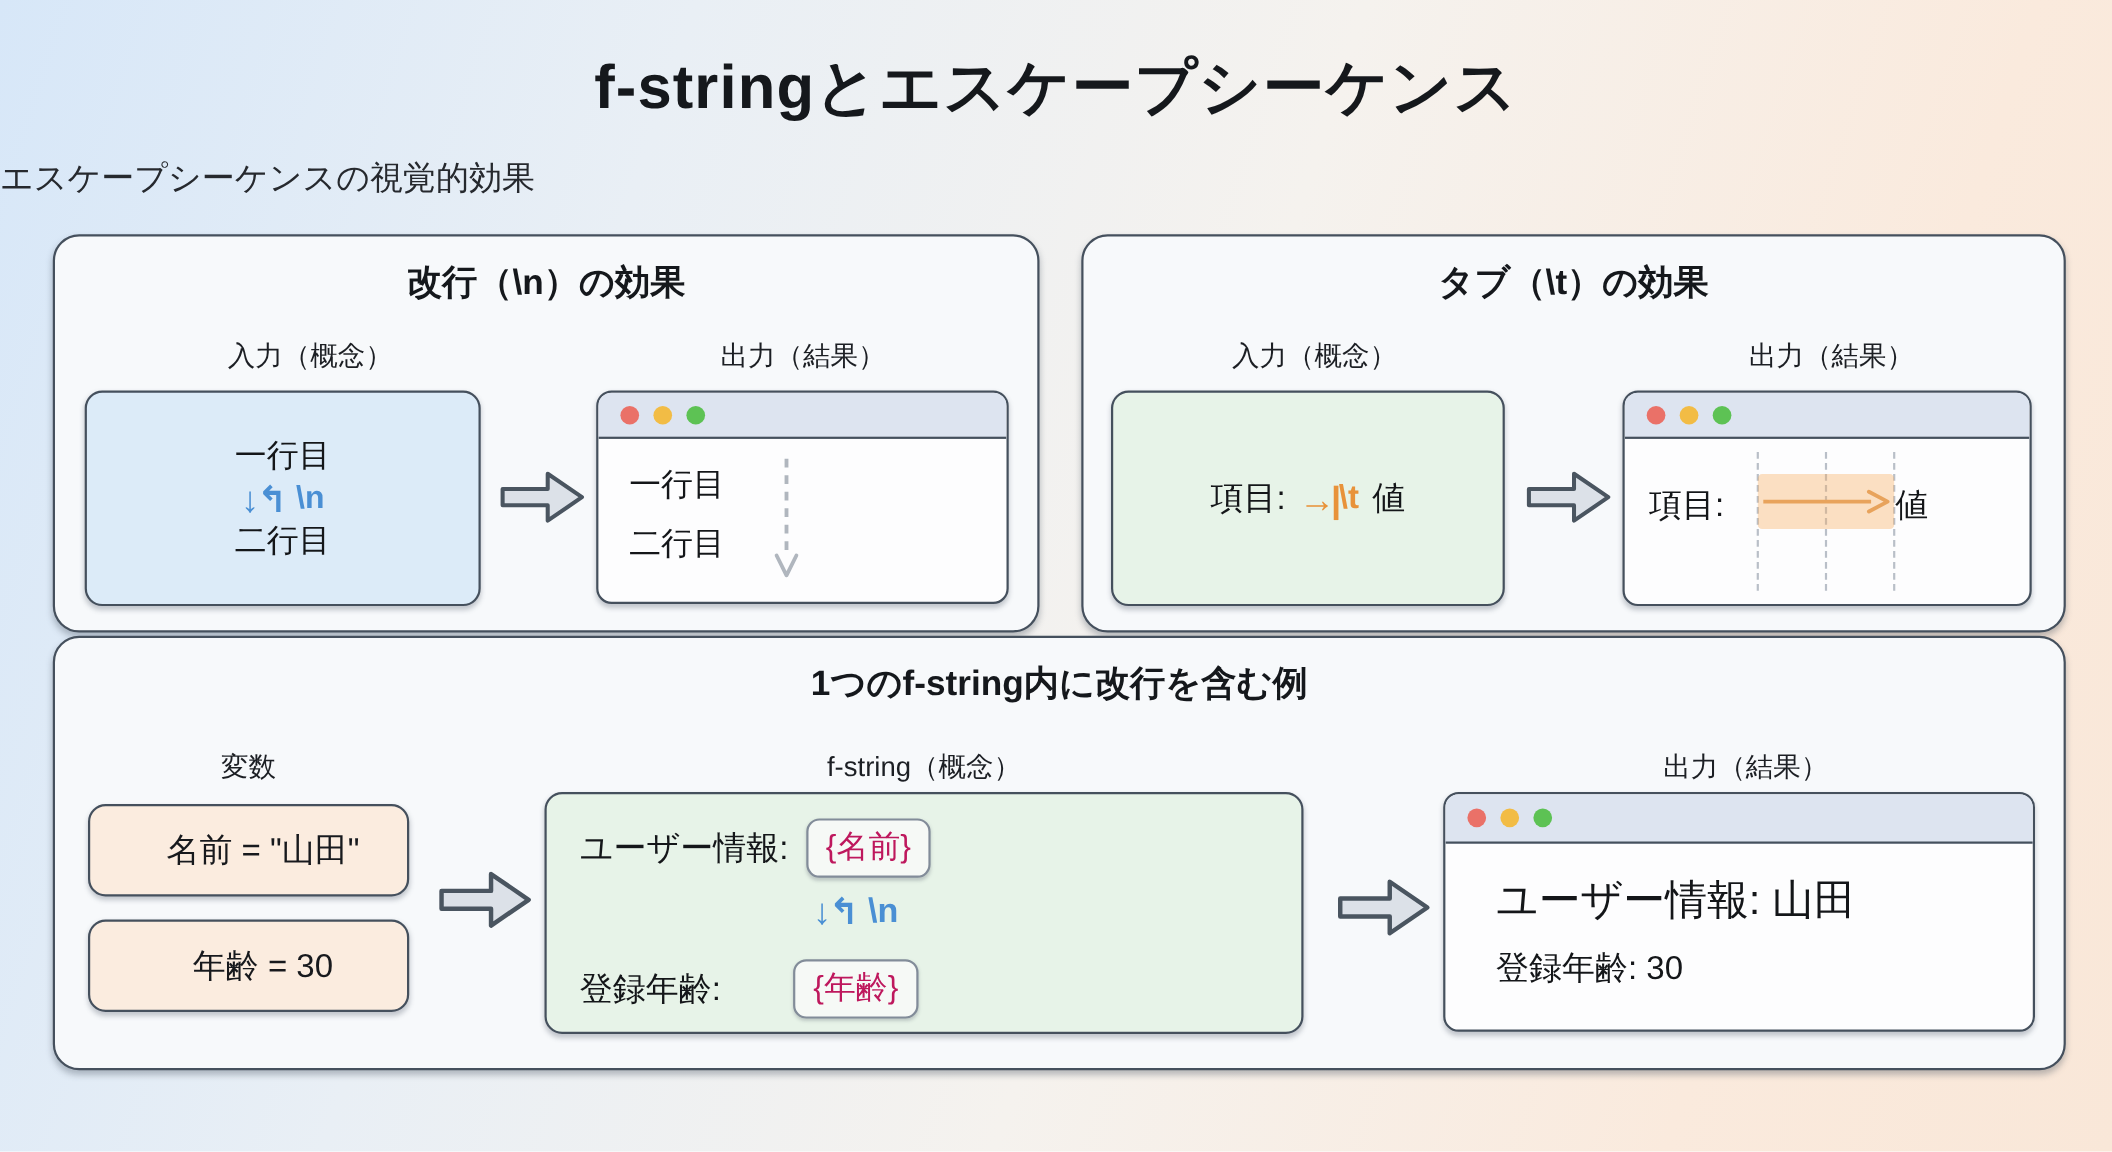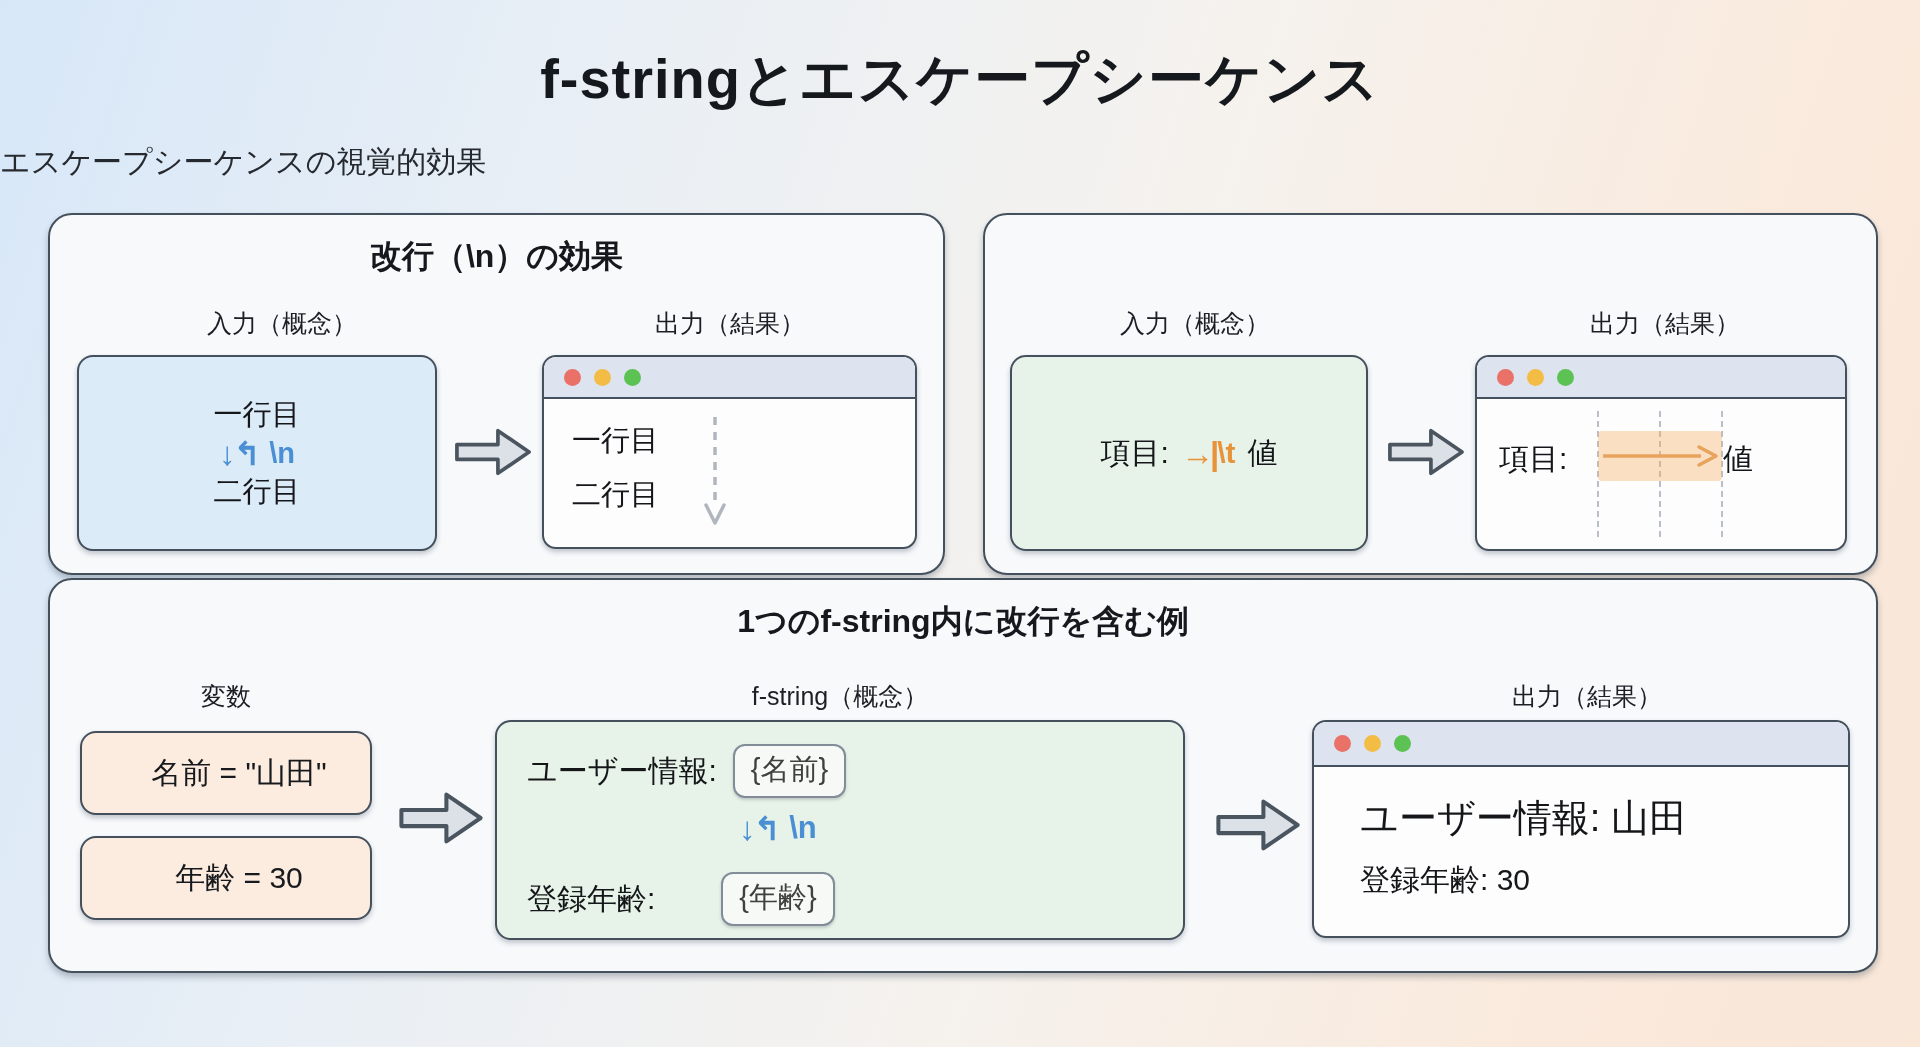--- a/index.html
+++ b/index.html
@@ -71,21 +71,21 @@
   .tabstop {
     position:absolute; top:12px; bottom:12px; width:0;
     border-left:2.5px dashed #b9bfc8;
   }
   .tab-band {
     position:absolute; background:rgba(247,173,96,0.38); border-radius:4px;
   }
   
   .chip {
     background:#f6f9f6; border:2px solid #828c99; border-radius:12px;
-    padding:4px 16px 6px; font-size:29px; font-weight:500; color:#404040;
+    padding:4px 16px 6px; font-size:29px; font-weight:500; color:#be185d;
     box-shadow:0 2px 3px rgba(70,80,95,0.25);
   }
   .fs-row { position:absolute; display:flex; align-items:center; }
   .fs-label { font-size:30px; font-weight:500; color:#141619; white-space:nowrap; }
   .var-box {
     position:absolute; left:30px; width:292px; height:84px;
     display:flex; align-items:center; padding-left:26px;
     font-size:30px; font-weight:500;
   }
   .out-text-block { position:absolute; display:flex; flex-direction:column; gap:18px; }
@@ -129,20 +129,21 @@
         </div>
         <svg style="position:absolute; left:158px; top:14px;" width="26" height="118" viewBox="0 0 26 118">
           <line x1="13" y1="4" x2="13" y2="92" stroke="#b0b6be" stroke-width="3.5" stroke-dasharray="8 7"></line>
           <path d="M4 92 L13 110 L22 92" fill="none" stroke="#b0b6be" stroke-width="3.5" stroke-linejoin="round" stroke-linecap="round"></path>
         </svg>
       </div>
     </div>
   </div>
 
   <div class="panel" id="panel-tab">
+    <div class="panel-title">タブ（\t）の効果</div>
     <div class="col-label" style="left:210px; top:92px;">入力（概念）</div>
     <div class="col-label" style="left:680px; top:92px;">出力（結果）</div>
 
     <div class="concept-box green-box" style="left:25px; top:140px; width:358px; height:196px; flex-direction:row; gap:12px;">
       <span class="mono-line" style="font-size:30px;">項目:</span>
       <span class="nl-row" style="gap:2px;">
         <span class="accent-orange nl-symbol" style="letter-spacing:-4px;">→|</span>
         <span class="mono-line accent-orange" style="font-size:30px;">\t</span>
       </span>
       <span class="mono-line" style="font-size:30px;">値</span>

